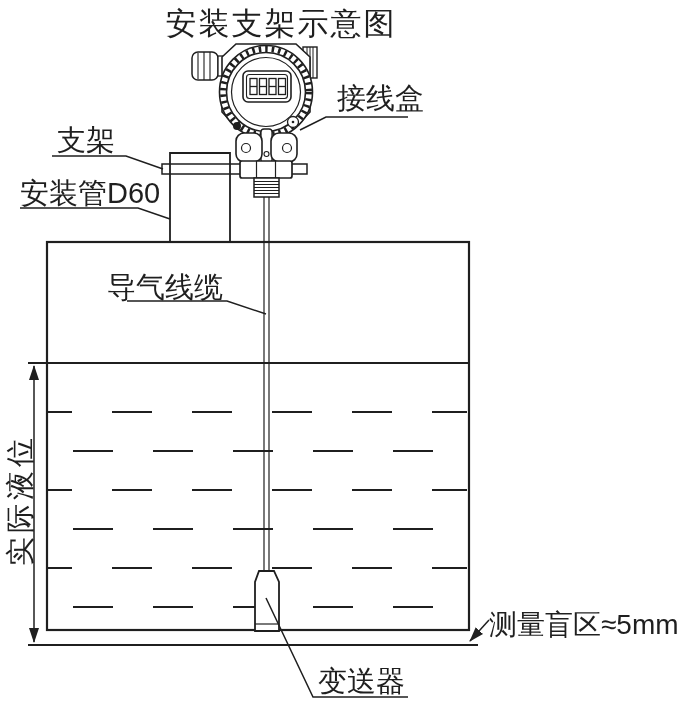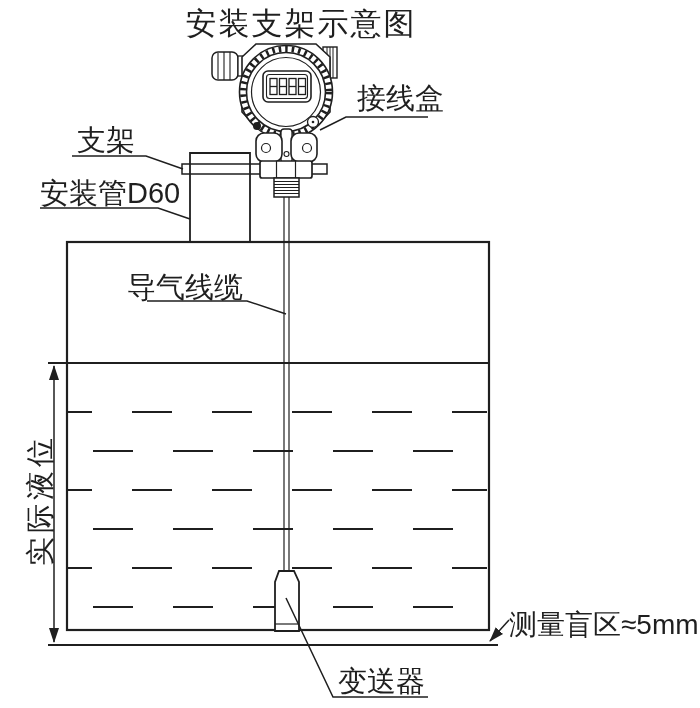--- a/index.html
+++ b/index.html
@@ -8,21 +8,20 @@
     background: #ffffff;
     width: 700px;
     height: 708px;
     overflow: hidden;
   }
   .stage {
     position: relative;
     width: 564px;
     height: 708px;
     background: #ffffff;
-    margin-left: 20px;
   }
   svg { display: block; }
   text {
     font-family: "Liberation Sans", "DejaVu Sans", sans-serif;
     fill: #1f1f1f;
   }
   .stroke  { stroke: #1f1f1f; fill: none; }
   .wfill   { stroke: #1f1f1f; fill: #ffffff; }
   .bfill   { stroke: none;    fill: #1f1f1f; }
 </style>

